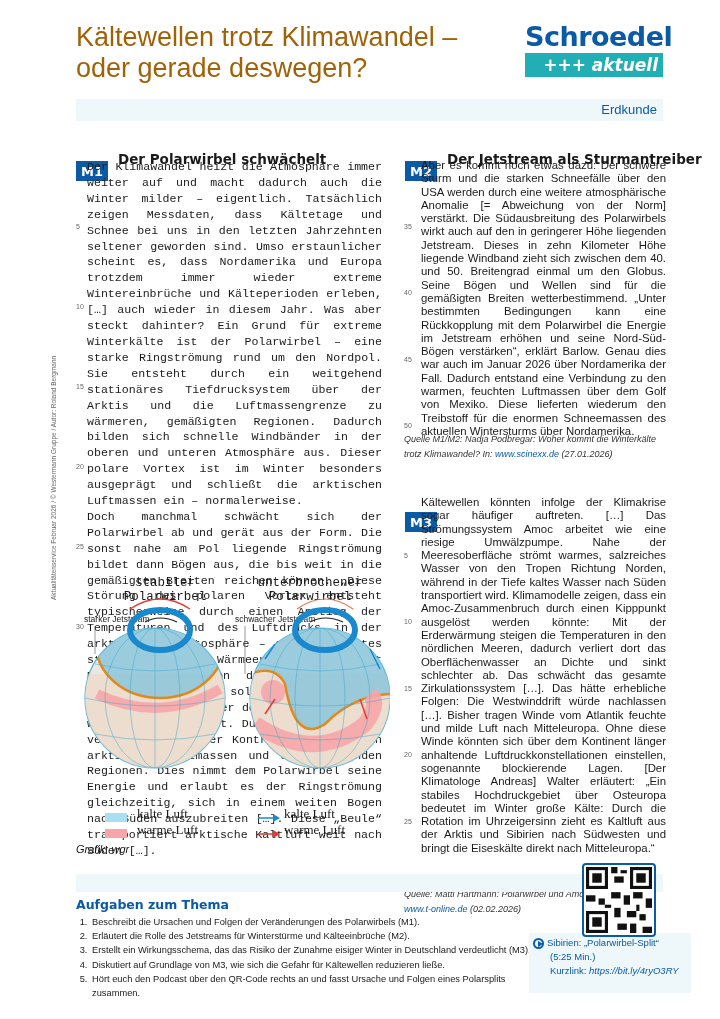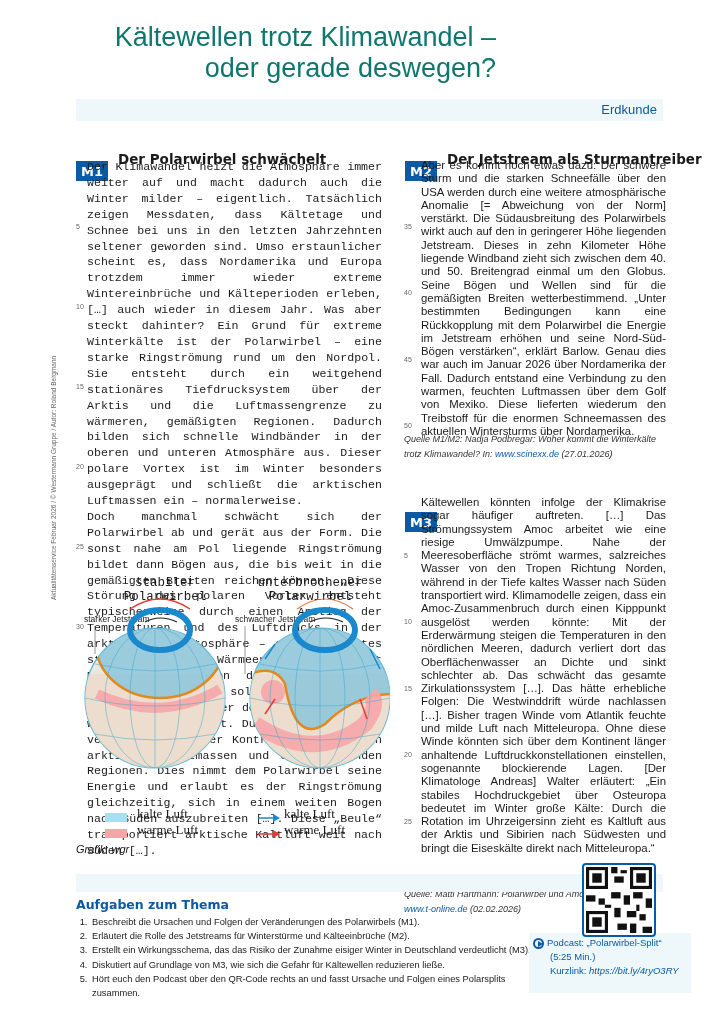--- a/index.html
+++ b/index.html
@@ -1,17 +1,17 @@
 <!DOCTYPE html>
 <html><head>
 <meta charset="utf-8">
 <style>
   html, body { margin:0; padding:0; background:#fff; }
   body { width:720px; height:1019px; position:relative; overflow:hidden; font-family:"DejaVu Sans", sans-serif; color:#1a1a1a; }
-  .title { position:absolute; left:76px; top:22px; width:420px; font-family:"Liberation Sans", sans-serif; font-size:27px; line-height:31px; color:#0f766e;text-align:right; }
+  .title { position:absolute; left:76px; top:22px; width:420px; font-family:"Liberation Sans", sans-serif; font-size:27px; line-height:31px; color:#a16207; }
   .logo { position:absolute; left:525px; top:22px; width:138px; }
   .logo-main { font-family:"DejaVu Sans", sans-serif; font-weight:bold; font-size:27px; line-height:30px; color:#0a5aa5; letter-spacing:-0.5px; text-align:right; }
   .logo-sub { background:#22aeb5; color:#fff; font-style:italic; font-weight:bold; font-size:17px; line-height:24px; text-align:right; padding-right:5px; margin-top:1px; }
   .subject-bar { position:absolute; left:76px; top:99px; width:587px; height:22px; background:#eef7fa; }
   .subject { position:absolute; right:6px; top:3px; font-size:13px; color:#0a5aa5; font-family:"Liberation Sans", sans-serif; }
   .sidebar-credit { position:absolute; left:50px; top:600px; transform-origin:left top; transform:rotate(-90deg); font-size:6.5px; color:#666; white-space:nowrap; font-family:"Liberation Sans", sans-serif; }
   .sect-head { position:absolute; display:flex; align-items:center; gap:10px; }
   .badge { background:#0a5aa5; color:#fff; font-weight:bold; font-size:13px; width:32px; height:20px; display:flex; align-items:center; justify-content:center;margin-top:24px; }
   .sect-title { font-weight:bold; font-size:13.5px; color:#1a1a1a; }
   .body-text { position:absolute; font-family:"Liberation Sans", sans-serif; font-size:11.6px; line-height:15.9px; text-align:justify; }
@@ -37,20 +37,22 @@
   .play-icon { display:inline-block; width:11px; height:11px; border:2px solid #0a5aa5; border-radius:50%; position:relative; vertical-align:middle; margin-right:3px; box-sizing:border-box; }
   .play-icon::after { content:""; position:absolute; left:3px; top:1.5px; border-left:5px solid #0a5aa5; border-top:3px solid transparent; border-bottom:3px solid transparent; }
   .podcast .indent { padding-left:17px; }
   .kurz-url { font-style:italic; }
 </style>
 </head>
 <body>
 
 <div class="title">Kältewellen trotz Klimawandel – oder gerade deswegen?</div>
 <div class="logo">
+  <div class="logo-main">Schroedel</div>
+  <div class="logo-sub">+++ aktuell</div>
 </div>
 <div class="subject-bar">
   <span class="subject">Erdkunde</span>
 </div>
 
 <div class="sidebar-credit">Aktualitätenservice Februar 2026 / © Westermann Gruppe / Autor: Roland Bergmann</div>
 
 <div class="sect-head" style="left:76px; top:137px;">
   <span class="badge">M1</span>
   <span class="sect-title">Der Polarwirbel schwächelt</span>
@@ -227,16 +229,16 @@
         <rect x="17" y="15" width="2" height="2"></rect>
       <rect x="14" y="18" width="2" height="3"></rect>
         <rect x="10" y="18" width="3" height="2"></rect>
         <rect x="18" y="19" width="3" height="2"></rect>
       <rect x="6" y="12" width="2" height="1"></rect>
         <rect x="16" y="12" width="1" height="2"></rect>
     </g>
   </svg>
 </div>
 <div class="podcast">
-  <div><span class="play-icon"></span><span>Podcast: „Polarwirbel-Split“</span></div>
+  <div><span class="play-icon"></span><span>Sibirien: „Polarwirbel-Split“</span></div>
   <div class="indent">(5:25 Min.)</div>
   <div class="indent"><span>Kurzlink: </span><span class="kurz-url">https://bit.ly/4ryO3RY</span></div>
 </div>
 
 </body></html>

